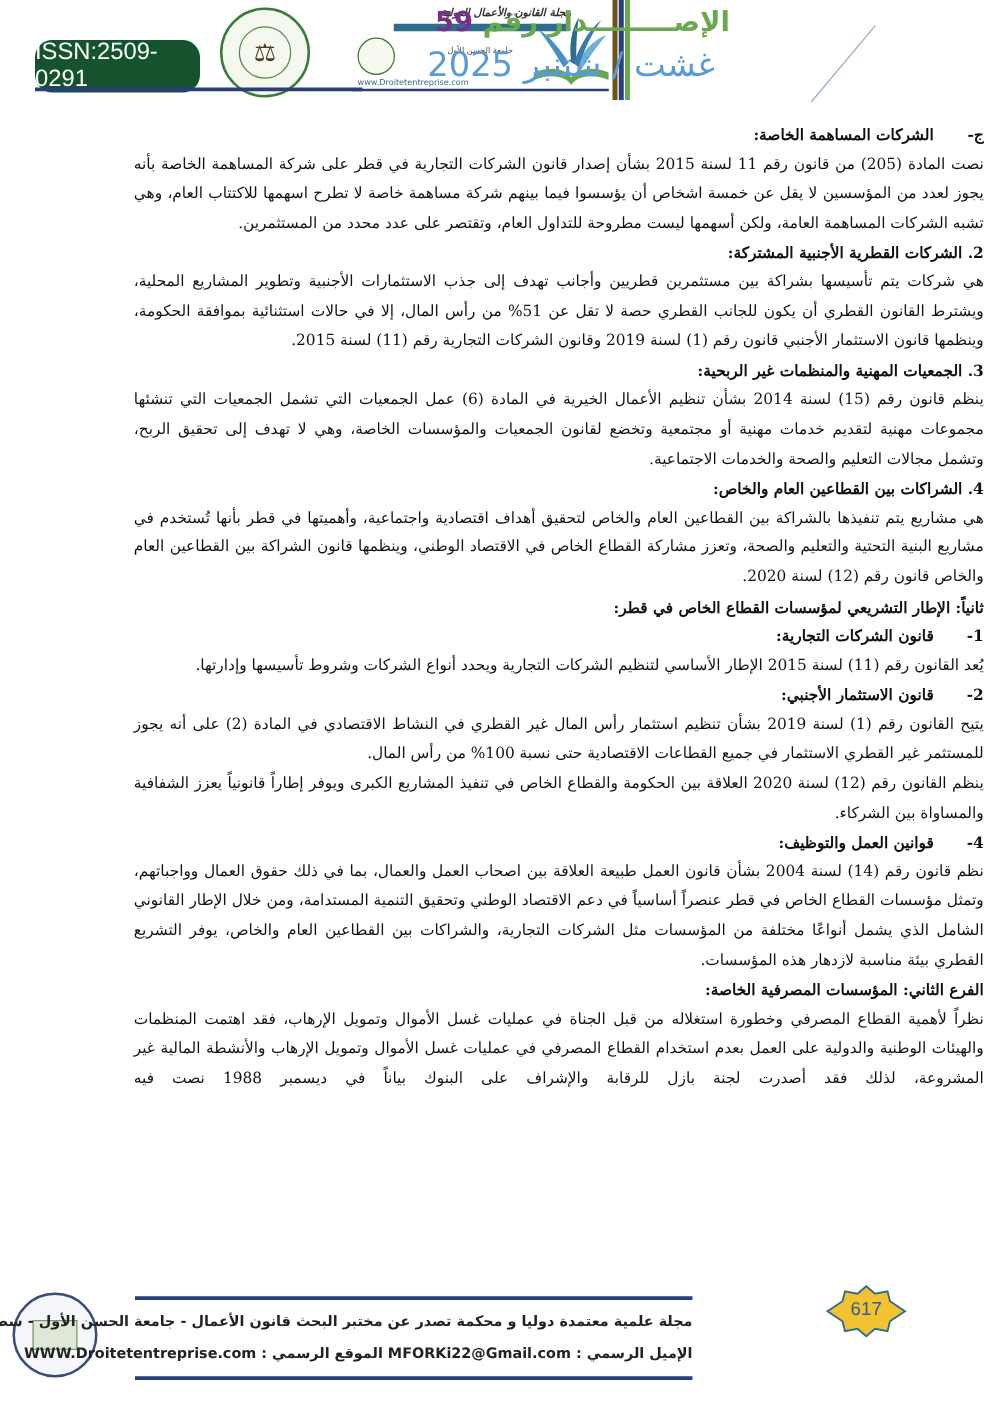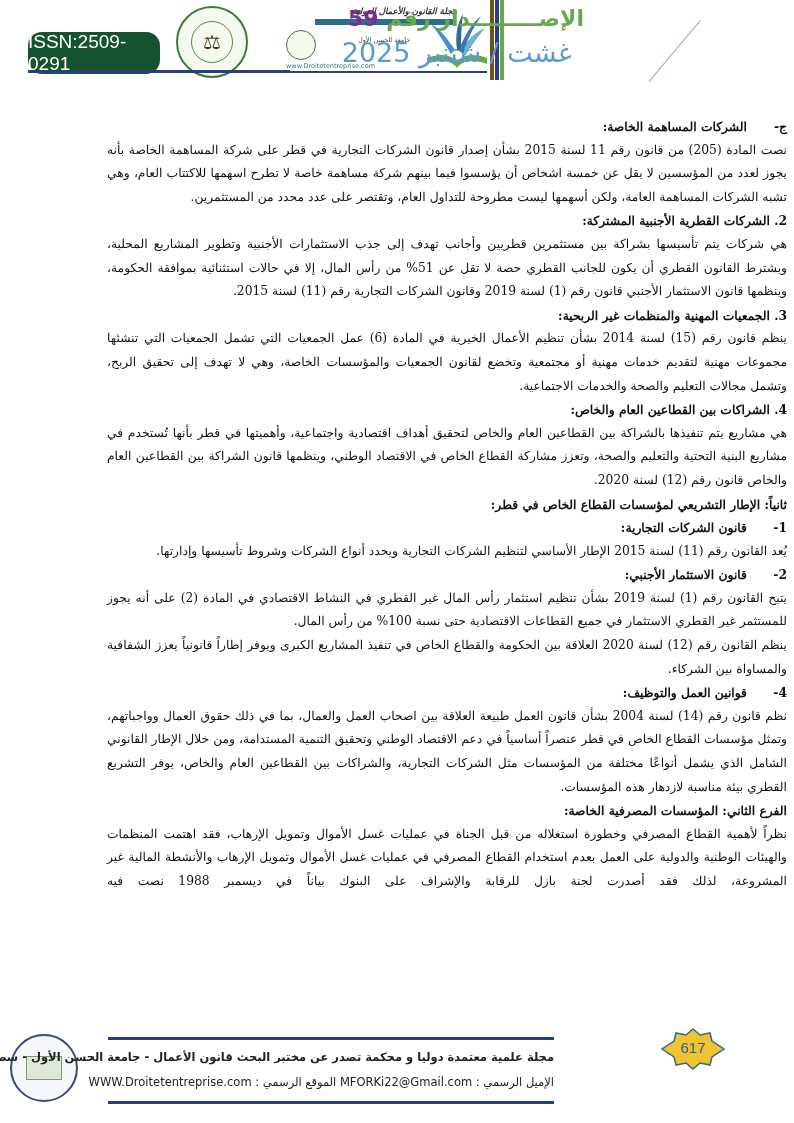--- a/index.html
+++ b/index.html
@@ -37,34 +37,34 @@
   .issue-line { position: absolute; right: 210px; top: 6px; direction: rtl; white-space: nowrap;
                 font-size: 22px; font-weight: bold; color: #6aa84f; }
   .issue-line .num { color: #7a2e8c; }
   .date-line { position: absolute; right: 222px; top: 37px; direction: rtl; white-space: nowrap;
                font-size: 27px; font-weight: normal; color: #5b9bd5; }
   .diag-line { position: absolute; left: 700px; top: 20px; width: 1px; height: 80px; background: #9aaad0;
                transform: rotate(40deg); transform-origin: top left; }
 
   
   .content { position: absolute; left: 107px; top: 96px; width: 680px; direction: rtl; text-align: justify;
-             font-family: "DejaVu Serif", serif; font-size: 12.3px; line-height: 23.6px; margin-top: 19px; }
+             font-family: "DejaVu Serif", serif; font-size: 12.3px; line-height: 23.6px; }
   .content p { margin: 0; }
   .content .h { font-weight: bold; }
   .content .h .marker { display: inline-block; width: 40px; }
 
   
   .footer { position: absolute; left: 0; top: 1020px; width: 794px; height: 103px; }
   .f-rule { position: absolute; left: 108px; width: 446px; height: 3px; background: #2a3e7a; }
   .f-rule.top { top: 17px; }
   .f-rule.bot { top: 81px; }
   .f-line1 { position: absolute; right: 240px; top: 30px; direction: rtl; white-space: nowrap;
              font-size: 11.5px; font-weight: bold; color: #222; }
   .f-line2 { position: absolute; right: 240px; top: 55px; direction: rtl; white-space: nowrap;
-             font-size: 11.5px; font-weight: normal; color: #222; }
+             font-size: 11.5px; font-weight: bold; color: #222; }
   .f-line2 .ltr { direction: ltr; unicode-bidi: embed; font-family: "DejaVu Sans", sans-serif; }
   .page-badge { position: absolute; left: 660px; top: 8px; width: 66px; height: 42px; }
   .page-badge svg { position: absolute; left: 0; top: 0; }
   .page-badge .num { position: absolute; left: 0; width: 66px; top: 11px; text-align: center;
                      font-family: "Liberation Sans", sans-serif; font-weight: normal; font-size: 15px; color: #2e5f8c; }
   .editor-seal { position: absolute; left: 10px; top: 14px; width: 64px; height: 64px; border-radius: 50%;
                  border: 2px solid #3a4a7a; background: #f5f7fb;
                  display: flex; align-items: center; justify-content: center; }
   .editor-seal .inner { width: 34px; height: 22px; background: #dfe8d8; border: 1px solid #7a9a6a; }
 </style>

